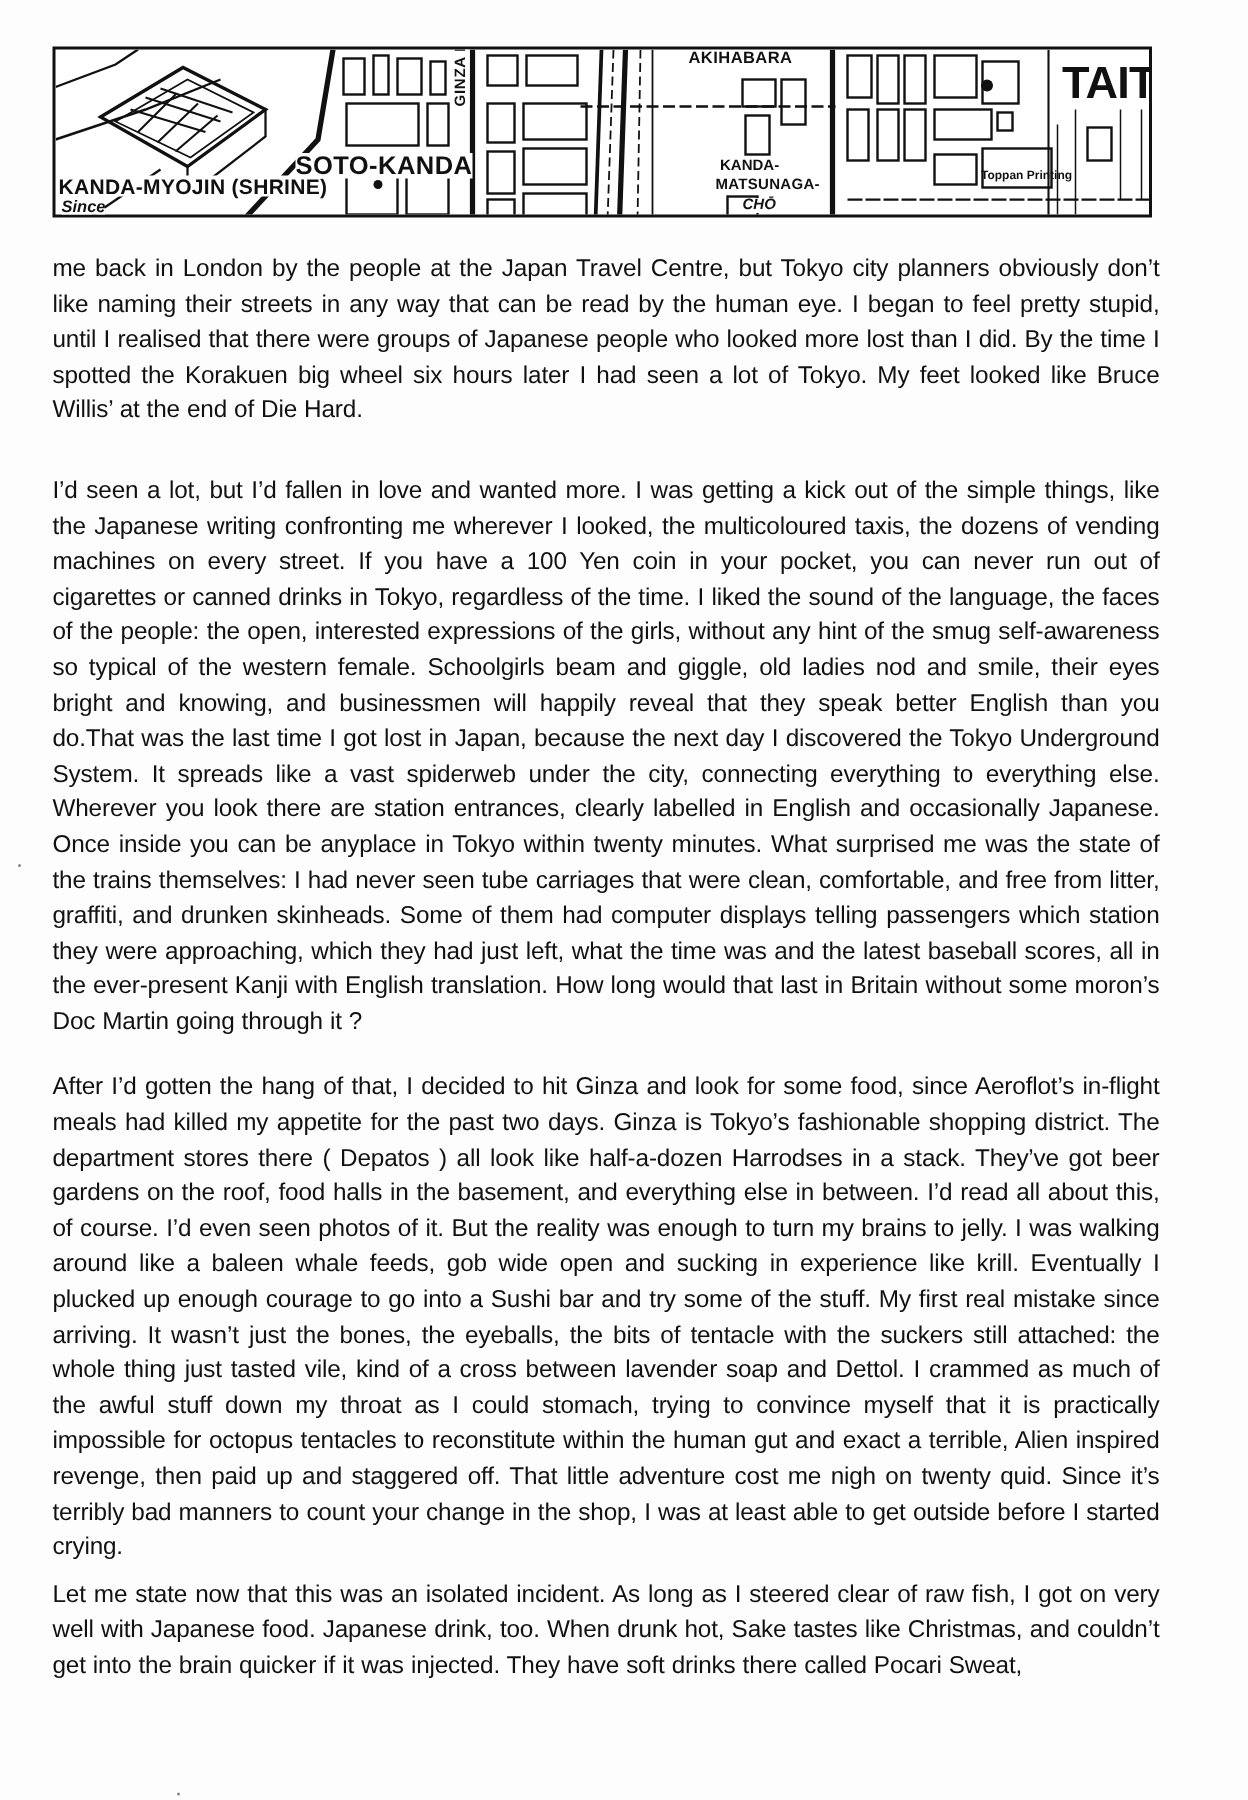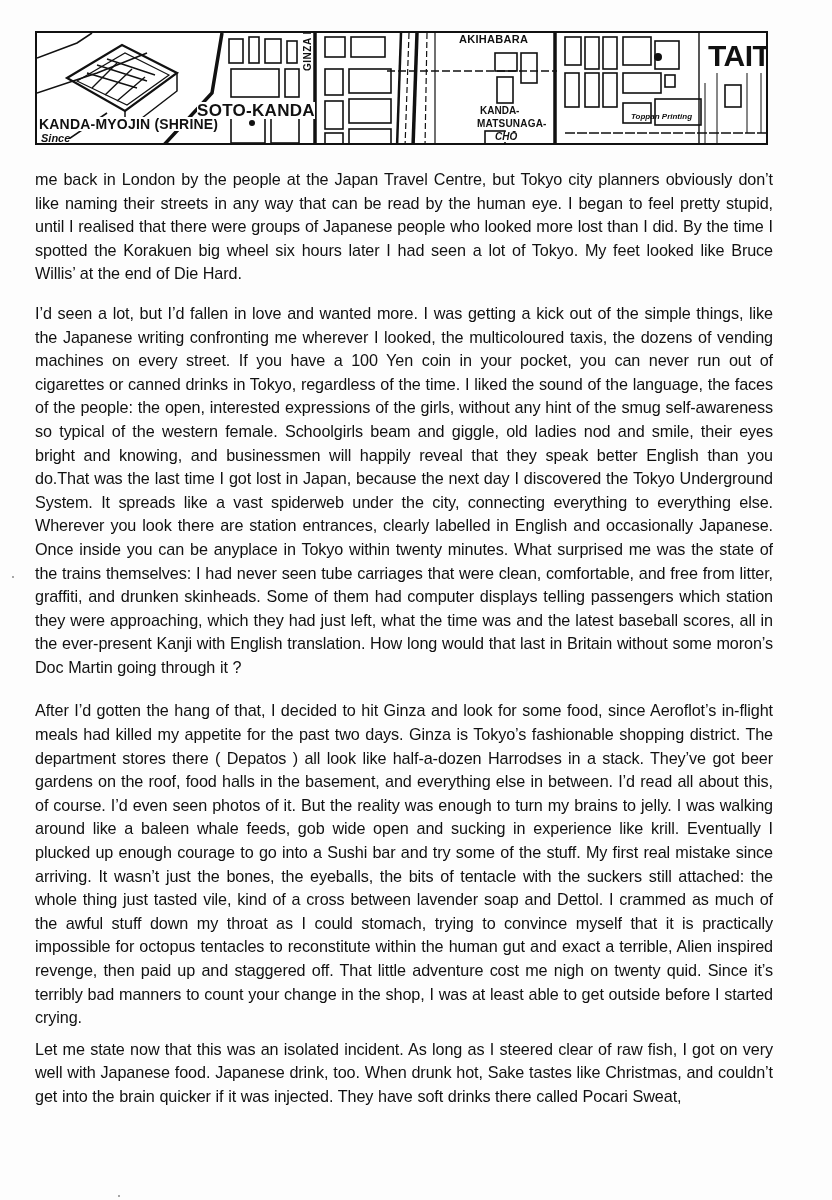--- a/index.html
+++ b/index.html
@@ -47,42 +47,42 @@
   .lbl-park { left: 4px; top: 100px; font-size: 11px; font-style: italic; }
   .lbl-soto-kanda { left: 160px; top: 69px; font-size: 17px; letter-spacing: 0.3px; }
   .lbl-ginza-line {
     left: 266px; top: 38px; font-size: 10px; letter-spacing: 0.5px;
     transform: rotate(-90deg); transform-origin: left top;
   }
   .lbl-akihabara { left: 402px; top: 1px; font-size: 11px; letter-spacing: 0.3px; margin-left: 20px; }
   .lbl-kanda2 { left: 443px; top: 73px; font-size: 10px; }
   .lbl-matsunaga { left: 440px; top: 86px; font-size: 10px; letter-spacing: 0.2px; }
   .lbl-cho { left: 458px; top: 99px; font-size: 10px; font-style: italic; }
-  .lbl-toppan { left: 594px; top: 80px; font-size: 8px; background: transparent; font-style: italic; }
+  .lbl-toppan { left: 617px; top: 80px; font-size: 8px; background: transparent; }
   .lbl-taito {
     left: 671px; top: 8px; font-size: 30px; font-weight: 900;
     letter-spacing: -0.5px; background: transparent;
   }
   
   .article {
     position: absolute;
     left: 35px;
     top: 168px;
     width: 738px;
     font-size: 16.2px;
     line-height: 23.6px;
     text-align: justify;
     letter-spacing: -0.1px;
     word-spacing: 0.3px;
   }
   .article p {
     margin: 0 0 20px 0;
     text-align: justify;
   }
-  .article p.p1 { margin-bottom: 16px; }
+  .article p.p1 { margin-bottom: 30px; }
   .article p.p2 { margin-bottom: 20px; }
   .article p.p3 { margin-bottom: 8px; }
   .speck {
     position: absolute;
     width: 2px; height: 2px;
     background: #888;
     border-radius: 50%;
   }
 </style>
 </head>

